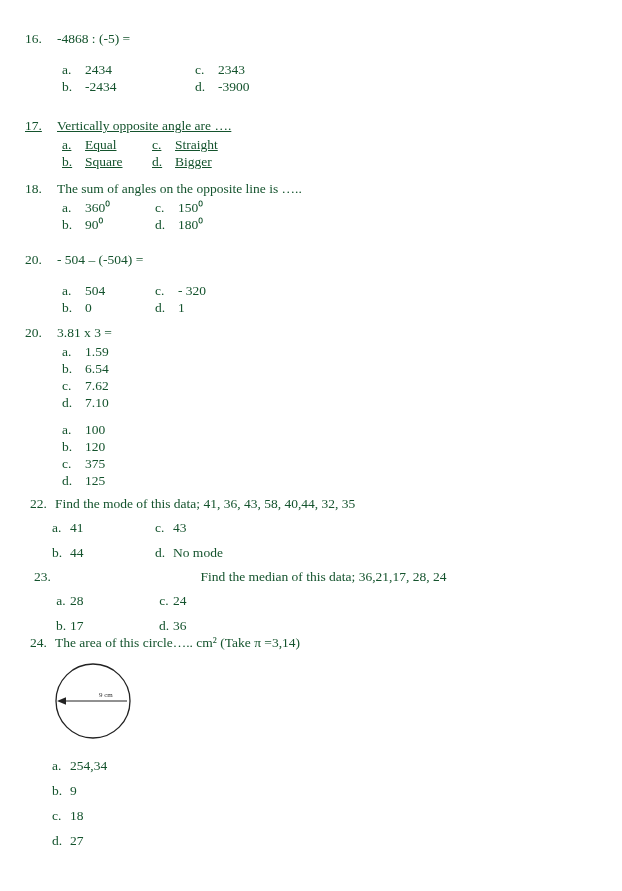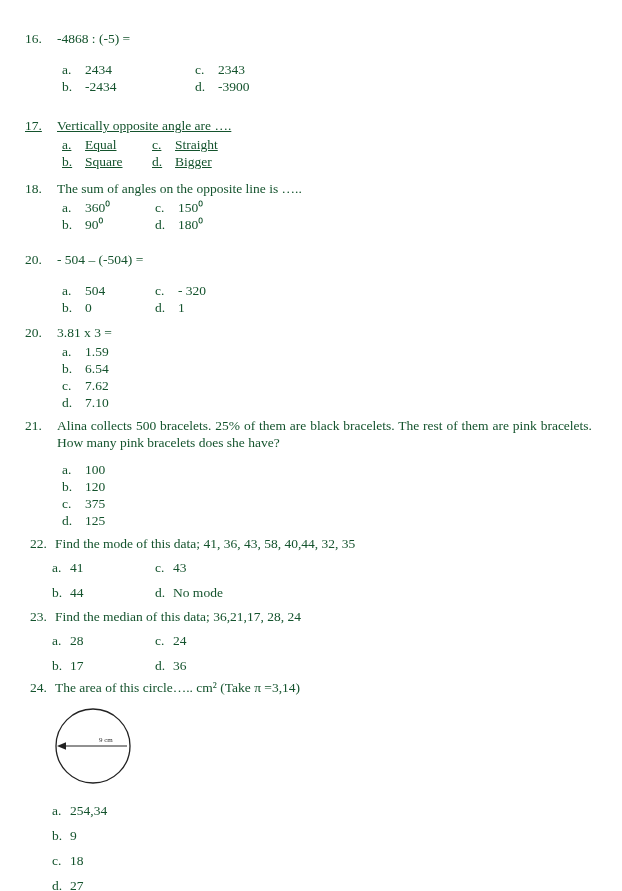--- a/index.html
+++ b/index.html
@@ -32,23 +32,23 @@
   .q18 .options { margin-top:2px; grid-auto-columns:93px auto; }
   .q19 { margin-top:18px; }
   .q19 .options { margin-top:14px; grid-auto-columns:93px auto; }
   .q20 { margin-top:8px; }
   .q20 .options { margin-top:2px; }
   .q21 { margin-top:6px; }
   .q21 .q-text { text-align:justify; }
   .q21 .options { margin-top:10px; }
   .q22 { margin-top:6px; }
   .q22 .options { margin-top:7px; grid-auto-columns:103px auto; row-gap:8px; }
-  .q23 { margin-top:7px; }
+  .q23 { margin-top:7px;text-align:center; }
   .q23 .options { margin-top:7px; grid-auto-columns:103px auto; row-gap:8px; }
-  .q24 { margin-top:5px; }
+  .q24 { }
   .q24 .diagram { margin:10px 0 0 22px; }
   .q24 .options { margin-top:12px; }
   .q24 .opt { margin-bottom:8px; }
   .circle-svg text { font-family:"Liberation Serif", serif; fill:#333; }
 </style>
 </head>
 <body>
 
 <div class="page">
 
@@ -171,24 +171,20 @@
         <span class="opt-text">7.62</span>
       </div>
       <div class="opt">
         <span class="opt-label">d.</span>
         <span class="opt-text">7.10</span>
       </div>
     </div>
   </section>
 
   <section class="question q21">
-    <div class="q-head">
-      <span class="q-num">21.</span>
-      <span class="q-text">Alina collects 500 bracelets. 25% of them are black bracelets. The rest of them are pink bracelets. How many pink bracelets does she have?</span>
-    </div>
     <div class="options list">
       <div class="opt">
         <span class="opt-label">a.</span>
         <span class="opt-text">100</span>
       </div>
       <div class="opt">
         <span class="opt-label">b.</span>
         <span class="opt-text">120</span>
       </div>
       <div class="opt">

